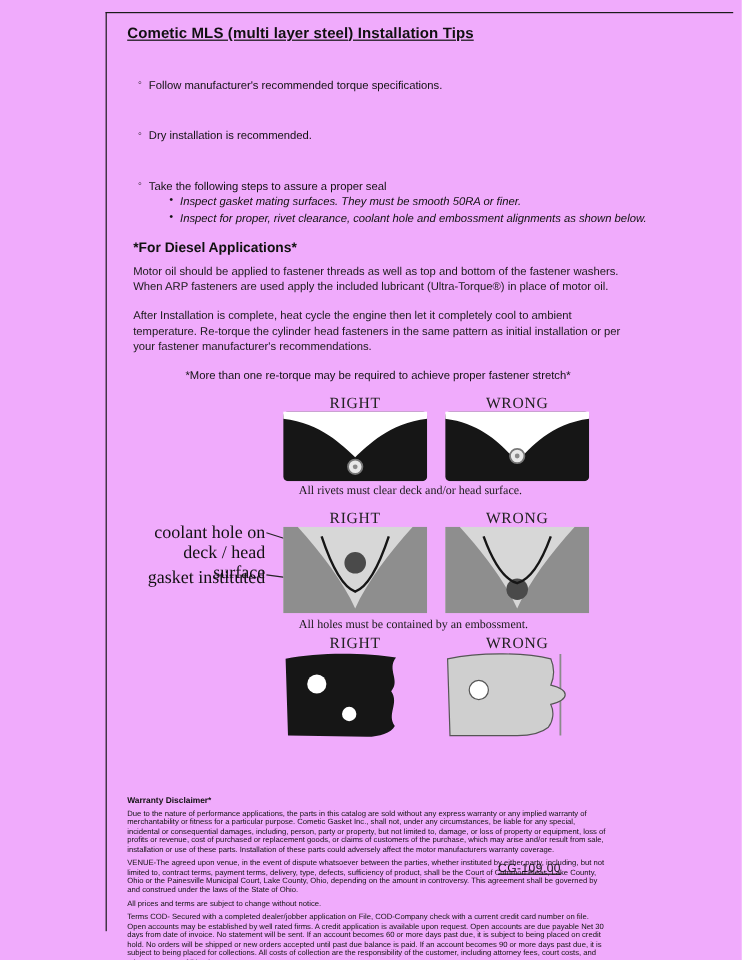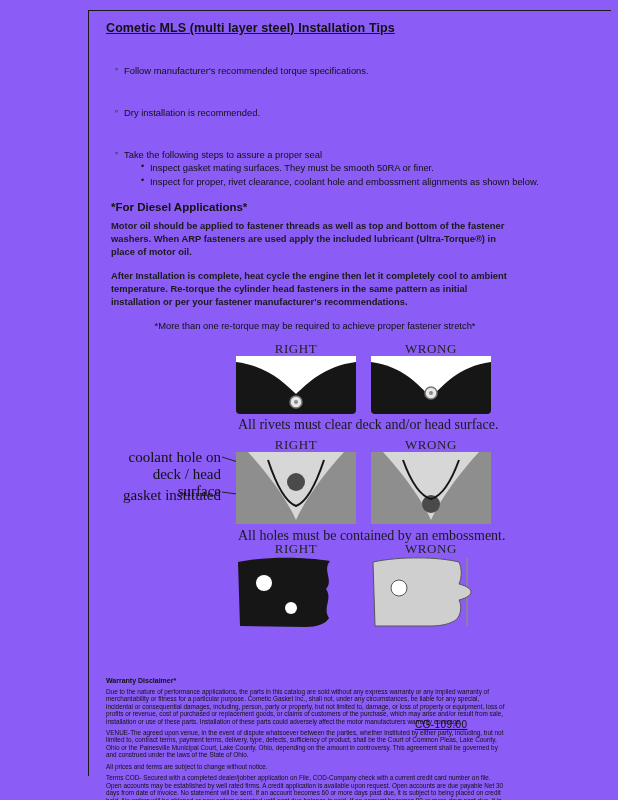--- a/index.html
+++ b/index.html
@@ -3,52 +3,52 @@
 <meta charset="utf-8">
 <style>
   html,body{margin:0;padding:0;}
   body{
     width:618px;height:800px;background:#ffffff;
     font-family:"Liberation Sans","DejaVu Sans",sans-serif;
     color:#111;
     position:relative;
     -webkit-font-smoothing:antialiased;
   }
-  .page{position:relative;width:618px;height:800px;background:#8b5cf6;overflow:hidden;}
+  .page{position:relative;width:618px;height:800px;background:#f0abfc;overflow:hidden;}
   .frame{
     position:absolute;left:88px;top:10px;width:523px;height:766px;
     border-top:1px solid #1a1a1a;border-left:1px solid #1a1a1a;
     box-sizing:border-box;padding:8px 16px 0 16px;
   }
   h1.title{
     font-size:12.5px;font-weight:bold;text-decoration:underline;
     margin:2px 0 6px 1px;letter-spacing:0.1px;
   }
   ul.tips{list-style:none;margin:2px 0 0 10px;padding:0;font-size:9.4px;line-height:1.25;}
   ul.tips > li{position:relative;padding-left:9px;margin-bottom:2.5px;margin-top:30px;}
   ul.tips > li::before{content:"\25E6";position:absolute;left:0;top:-1px;font-size:9px;color:#111;}
-  ul.subtips{list-style:none;margin:2px 0 0 17px;padding:0;}
+  ul.subtips{list-style:none;margin:2px 0 0 17px;padding:0;font-style:italic;}
   ul.subtips > li{position:relative;padding-left:9px;margin-bottom:2px;}
   ul.subtips > li::before{content:"\2022";position:absolute;left:0;top:-1px;font-size:9px;color:#111;}
   h2.diesel{font-size:11.5px;font-weight:bold;margin:13px 0 7px 6px;}
-  p.body{font-size:9.4px;line-height:1.38;margin:0 0 11px 6px;width:408px;color:#1a1a1a;font-weight:bold;}
+  p.body{font-size:9.4px;line-height:1.38;margin:0 0 11px 6px;width:408px;color:#1a1a1a;}
   p.note{font-size:9.4px;margin:4px 0 0 6px;width:408px;text-align:center;}
 
   .diagrams{position:relative;margin-top:10px;font-family:Liberation Serif, serif;}
   .diag-row{position:relative;}
   .row1{height:96px;}
   .row2{height:104px;}
   .row3{height:122px;}
   .dhdr{
     position:absolute;top:0;width:120px;text-align:center;
     font-size:13px;letter-spacing:0.6px;color:#222;
   }
   .c1{left:131px;} .c2{left:266px;}
   svg.panel{position:absolute;top:15px;display:block;}
-  .dcap{position:absolute;left:133px;font-size:14px;color:#1a1a1a;text-align:right;}
+  .dcap{position:absolute;left:144px;font-size:10px;color:#1a1a1a;text-align:right;}
   .row1 .dcap{top:76px;}
   .row2 .dcap{top:91px;}
   .row3 .dcap{top:91px;width:196px;line-height:1.3;}
   .dlabel{position:absolute;left:6px;width:110px;text-align:right;font-size:15px;line-height:1.15;color:#111;}
   .l1{top:12px;}
   .l2{top:50px;}
   svg.leaders{position:absolute;left:0;top:0;pointer-events:none;}
 
   .blk{fill:var(--ink,#161616);}
   .wht{fill:#ffffff;}

